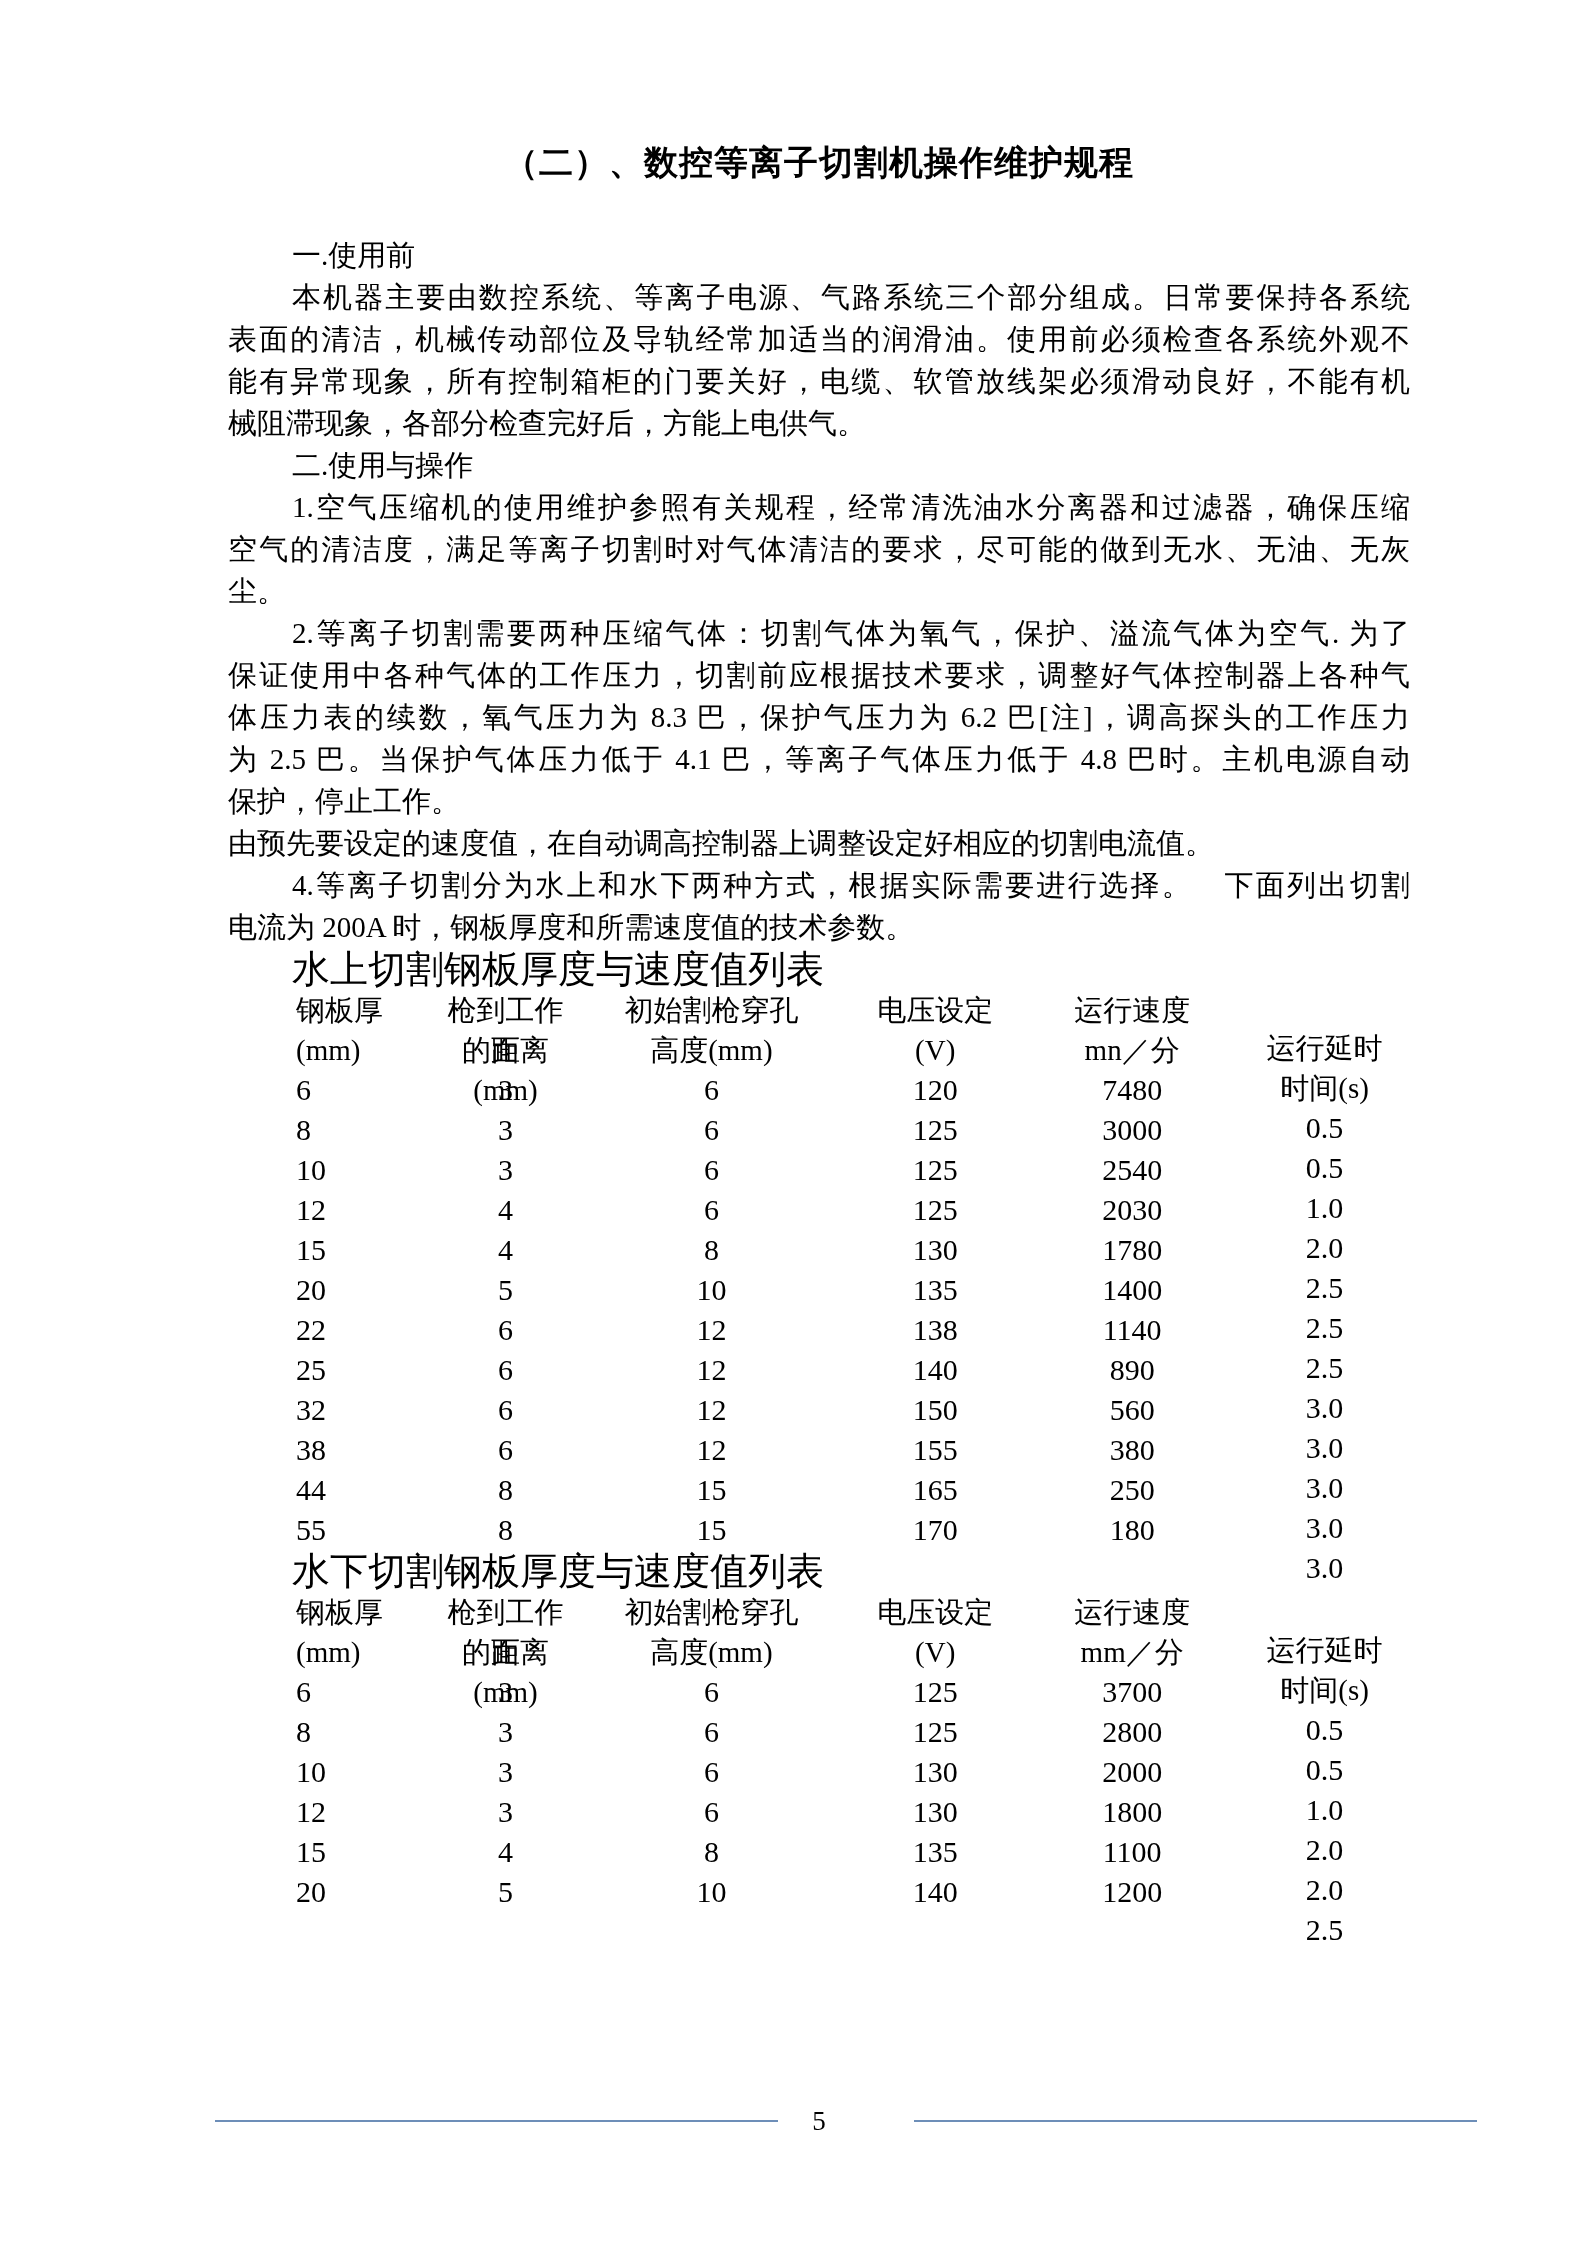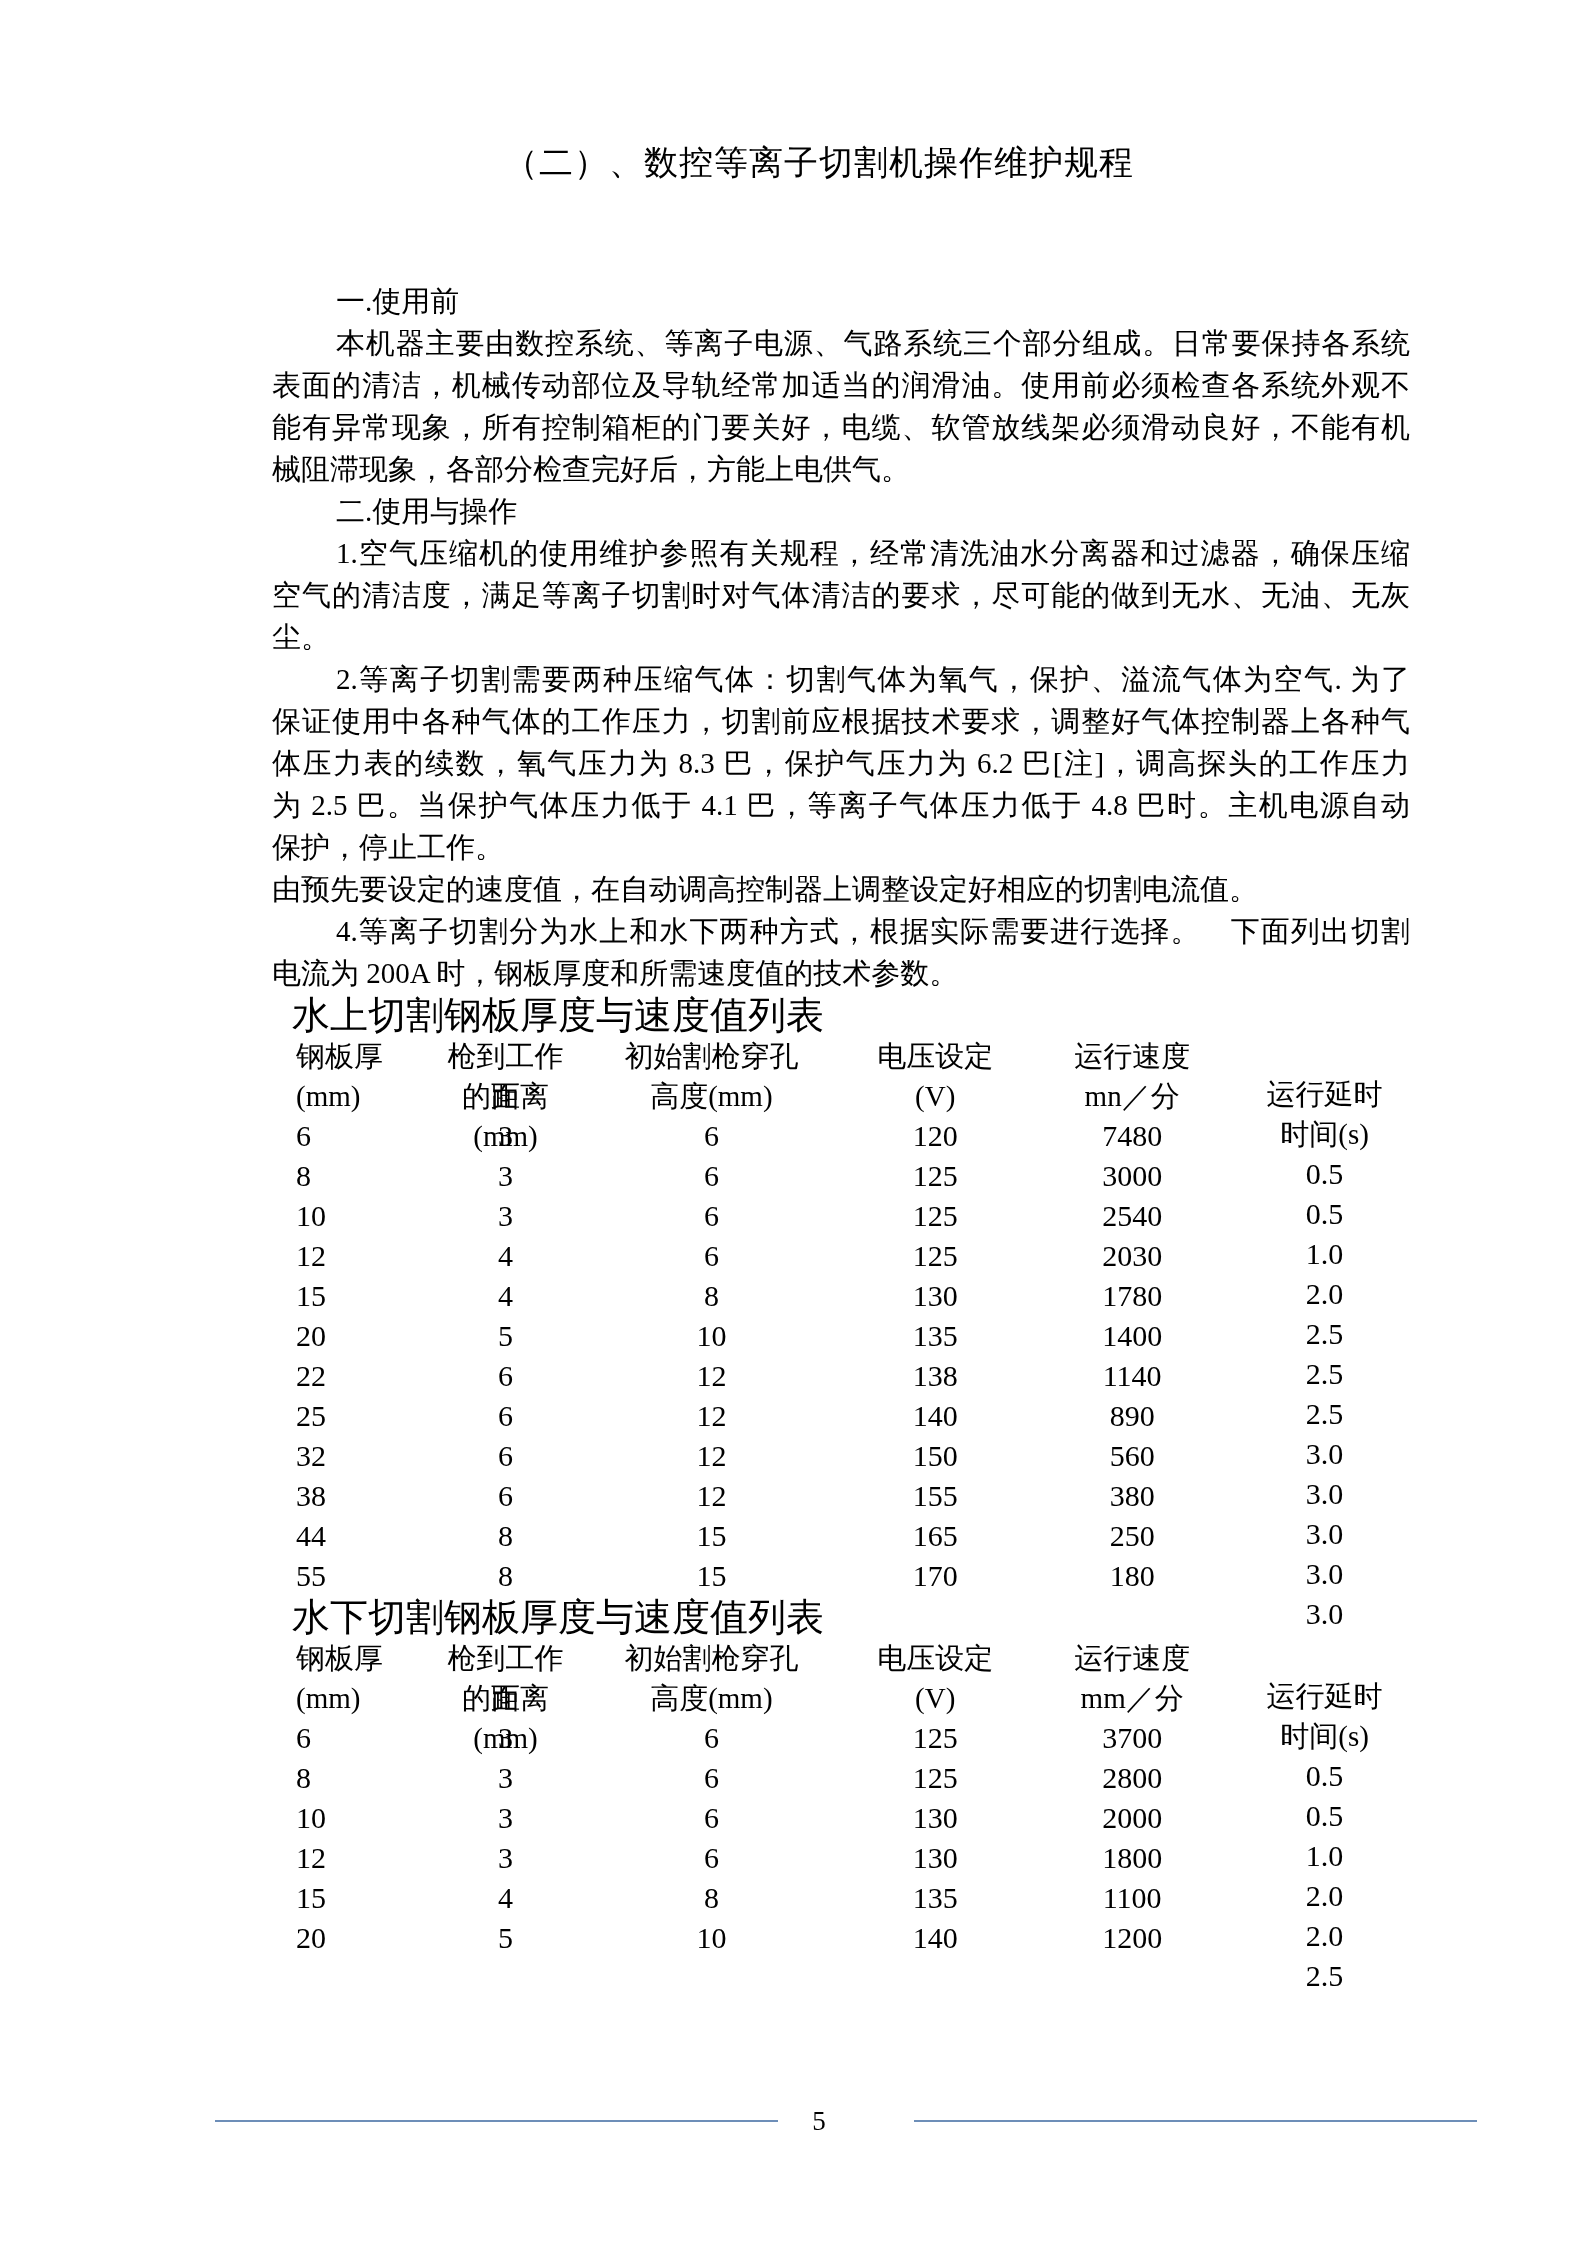--- a/index.html
+++ b/index.html
@@ -11,32 +11,31 @@
     font-family:"Liberation Serif","DejaVu Serif",serif;
     overflow:hidden;
   }
   .content{
     position:absolute;
     left:228px;top:138px;
     width:1182px;
   }
   .doc-title{
     font-size:34px;
-    font-weight:normal;
+    font-weight:bold;
     text-align:center;
     line-height:50px;
-    margin-bottom:92px;
+    margin-bottom:46px;
     letter-spacing:1px;
   }
   .line{
     height:42px;
     line-height:42px;
     font-size:29px;
     text-align:left;
-    margin-left:44px;
   }
   .line.indent{padding-left:64px;}
   .line.full{
     text-align:justify;
     text-align-last:justify;
   }
   .tcaption{
     height:42px;line-height:42px;font-size:38px;padding-left:64px;
   }
   .ttable{margin-left:52px;}

